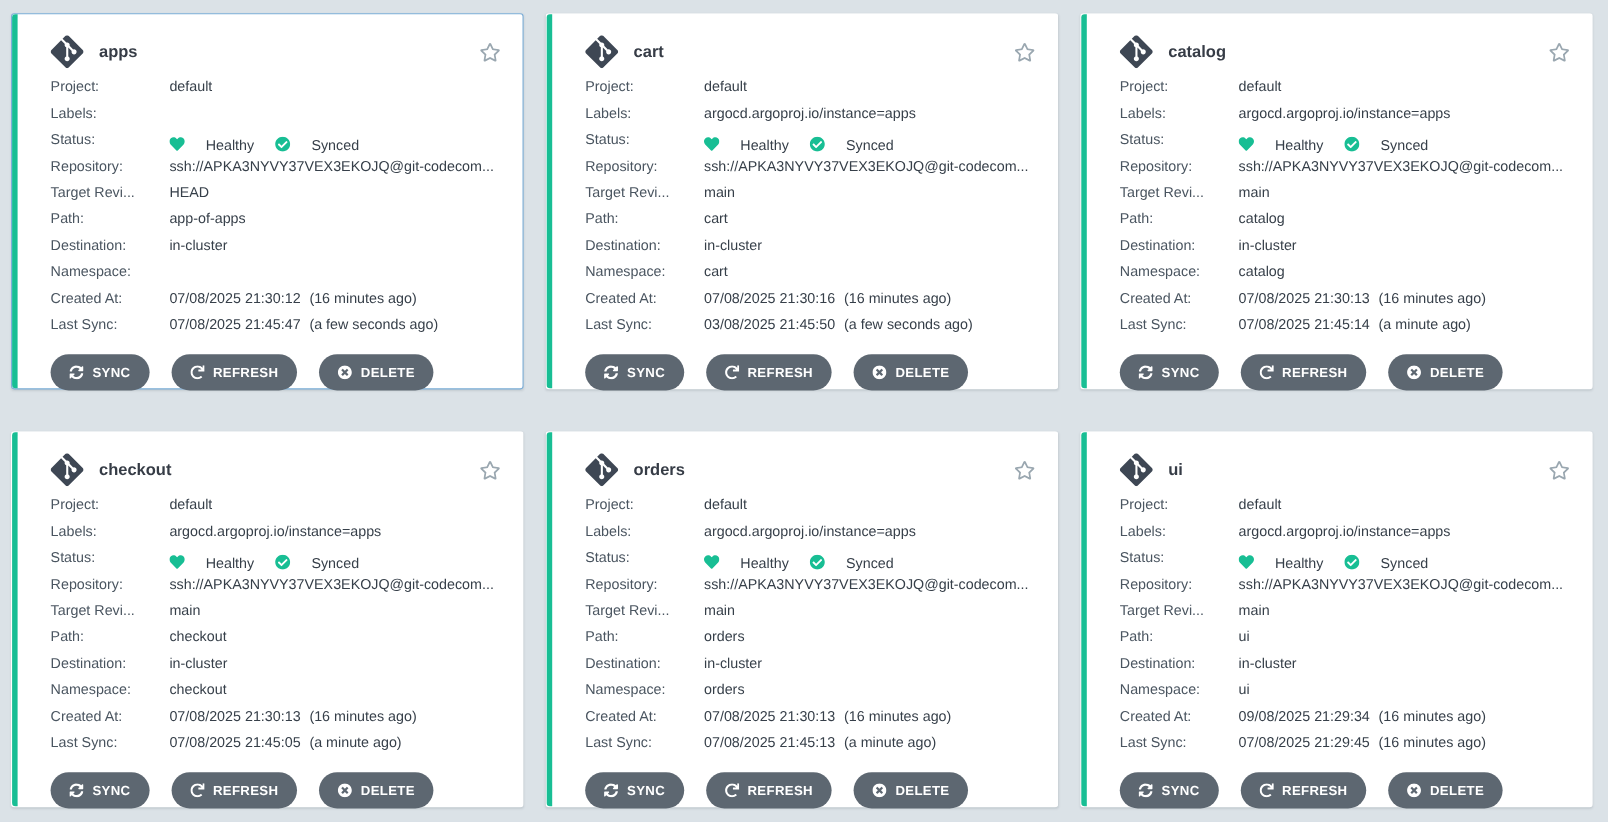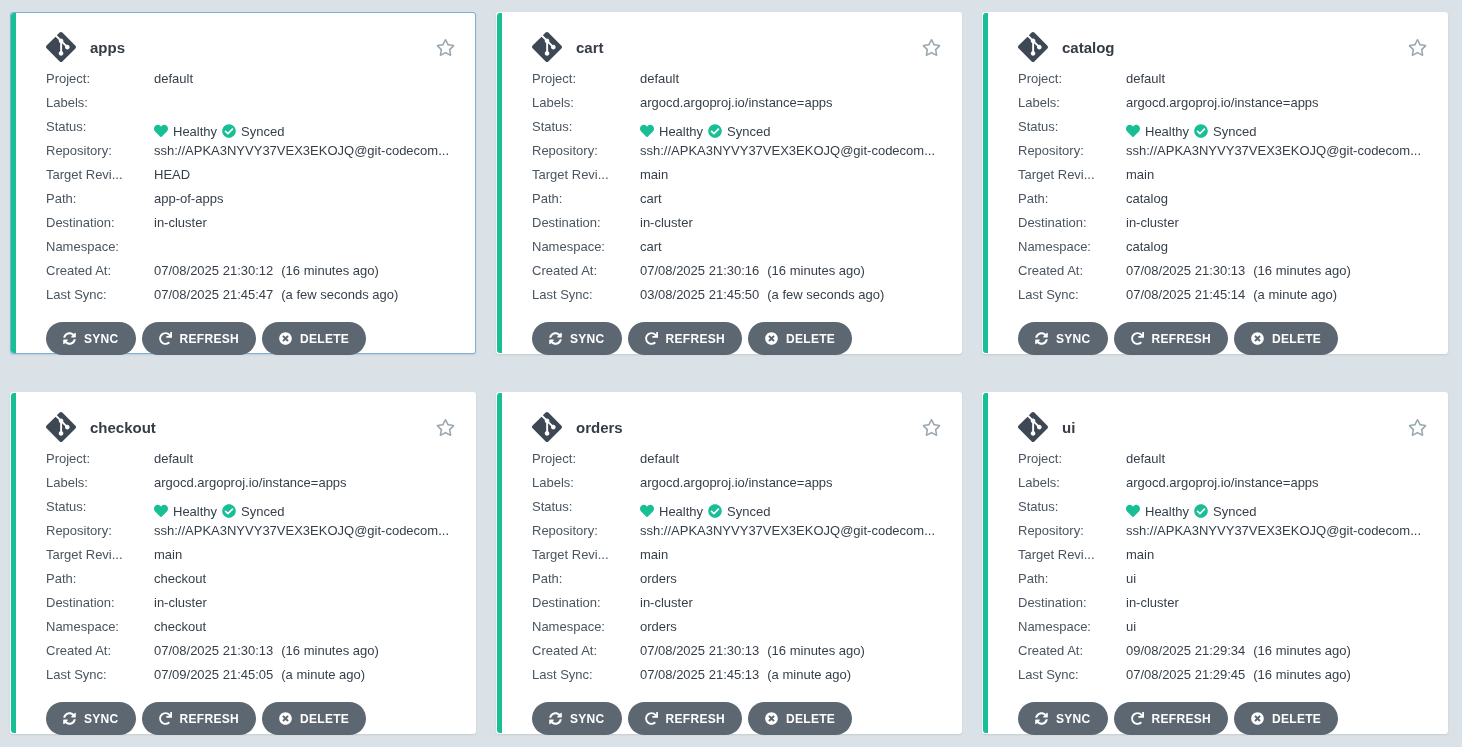--- a/index.html
+++ b/index.html
@@ -38,26 +38,26 @@
   .head{display:flex;align-items:center;height:40px;margin-bottom:4px}
   .app-icon{width:30px;height:30px;color:#3e4754;margin-right:14px;flex:none}
   .app-icon svg{width:30px;height:30px;display:block}
   .app-title{font-size:15px;font-weight:700;color:#363c46}
   .star{margin-left:auto;color:#9aa7b0;width:19px;height:19px;flex:none}
   .star svg{width:19px;height:19px;display:block}
 
   .row{display:flex;height:24px;font-size:13px}
   .lbl{flex:0 0 108px;color:#4a5560}
   .val{color:#363f49;white-space:nowrap;overflow:hidden;text-overflow:ellipsis}
-  .status-val{display:flex;align-items:center;gap:5px;overflow:visible}
+  .status-val{display:flex;align-items:center;gap:19px;overflow:visible}
   .sicon{width:14px;height:14px;color:#18be94;flex:none;display:inline-flex}
   .sicon svg{width:14px;height:14px;display:block}
   .ago{margin-left:8px}
 
-  .btns{display:flex;gap:6px;margin-top:11px}
+  .btns{display:flex;gap:20px;margin-top:11px}
   .btn{
     display:inline-flex;align-items:center;gap:8px;
     height:33px;padding:0 17px;
     border:none;border-radius:17px;
     background:#5d6771;color:#fff;
     font-size:12px;font-weight:700;letter-spacing:.3px;
     font-family:inherit;cursor:pointer;
   }
   .bicon{display:inline-flex}
   .bicon svg{width:13px;height:13px;display:block}
@@ -416,21 +416,21 @@
     <div class="row">
       <span class="lbl">Namespace:</span>
       <span class="val">checkout</span>
     </div>
     <div class="row">
       <span class="lbl">Created At:</span>
       <span class="val"><span>07/08/2025 21:30:13</span><span class="ago">(16 minutes ago)</span></span>
     </div>
     <div class="row">
       <span class="lbl">Last Sync:</span>
-      <span class="val"><span>07/09/2025 21:45:05</span><span class="ago">(a minute ago)</span></span>
+      <span class="val"><span>07/08/2025 21:45:05</span><span class="ago">(a minute ago)</span></span>
     </div>
 
     <div class="btns">
       <button class="btn">
         <span class="bicon">
           <svg viewBox="0 0 512 512" aria-hidden="true">
               <path fill="currentColor" d="M370.72 133.28C339.458 104.008 298.888 87.962 255.848 88c-77.458.068-144.328 53.178-162.791 126.85-1.344 5.363-6.122 9.15-11.651 9.15H24.103c-7.498 0-13.194-6.807-11.807-14.176C33.933 94.924 134.813 8 256 8c66.448 0 126.791 26.136 171.315 68.685L463.03 40.97C478.149 25.851 504 36.559 504 57.941V192c0 13.255-10.745 24-24 24H345.941c-21.382 0-32.09-25.851-16.971-40.971l41.75-41.749zM32 296h134.059c21.382 0 32.09 25.851 16.971 40.971l-41.75 41.75c31.262 29.273 71.835 45.319 114.876 45.28 77.418-.07 144.315-53.144 162.787-126.849 1.344-5.363 6.122-9.15 11.651-9.15h57.304c7.498 0 13.194 6.807 11.807 14.176C478.067 417.076 377.187 504 256 504c-66.448 0-126.791-26.136-171.315-68.685L48.97 471.03C33.851 486.149 8 475.441 8 454.059V320c0-13.255 10.745-24 24-24z"></path>
             </svg>
         </span>
         <span>SYNC</span>

